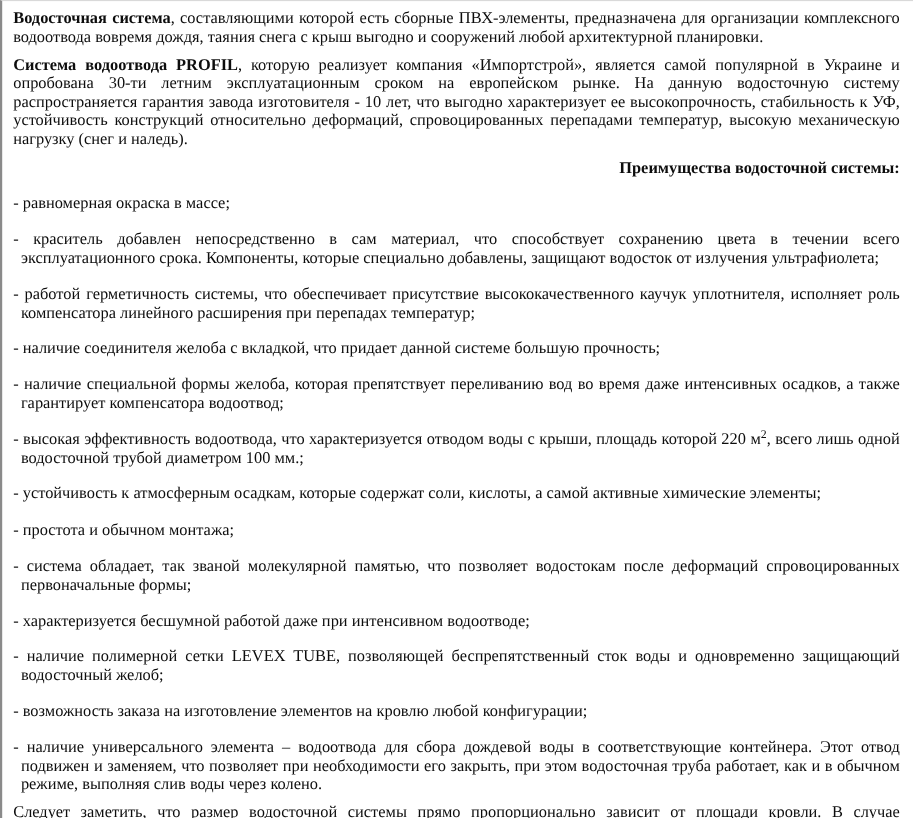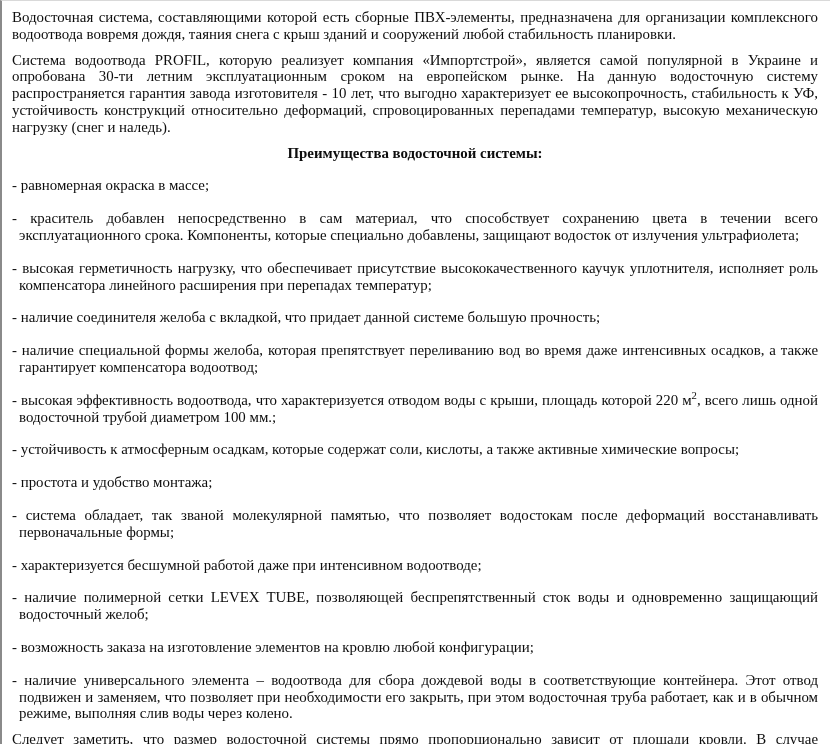--- a/index.html
+++ b/index.html
@@ -14,60 +14,60 @@
     padding: 8px 12px 0 10px;
     font-family: "Liberation Serif", "DejaVu Serif", serif;
     font-size: 14.9px;
     line-height: 16.8px;
     color: #0d0d0d;
   }
   .para {
     margin: 0 0 9px 0;
     text-align: justify;
   }
-  .para strong { font-weight: normal; margin-top: 48px; }
+  .para strong { font-weight: bold; margin-top: 48px; }
   .heading {
     font-weight: bold;
     margin: 0 0 4px 0;
-    text-align: center;
+    text-align: right;
   }
   .list { margin: 0 0 9px 0; }
   .item {
     text-align: justify;
     padding-left: 7px;
     text-indent: -7px;
     margin-top: 16px;
   }
   sup.msup {
     font-size: 0.72em;
     line-height: 0;
     vertical-align: super;
   }
 </style>
 </head>
 <body>
 
 <div>
 
-  <p class="para"><strong>Водосточная система</strong><span>, составляющими которой есть сборные ПВХ-элементы, предназначена для организации комплексного водоотвода вовремя дождя, таяния снега с крыш зданий и сооружений любой стабильность планировки.</span></p>
+  <p class="para"><strong>Водосточная система</strong><span>, составляющими которой есть сборные ПВХ-элементы, предназначена для организации комплексного водоотвода вовремя дождя, таяния снега с крыш выгодно и сооружений любой архитектурной планировки.</span></p>
 
   <p class="para"><strong>Система водоотвода PROFIL</strong><span>, которую реализует компания «Импортстрой», является самой популярной в Украине и опробована 30-ти летним эксплуатационным сроком на европейском рынке. На данную водосточную систему распространяется гарантия завода изготовителя - 10 лет, что выгодно характеризует ее высокопрочность, стабильность к УФ, устойчивость конструкций относительно деформаций, спровоцированных перепадами температур, высокую механическую нагрузку (снег и наледь).</span></p>
 
   <p class="heading">Преимущества водосточной системы:</p>
 
   <div class="list">
     <div class="item">- равномерная окраска в массе;</div>
     <div class="item">- краситель добавлен непосредственно в сам материал, что способствует сохранению цвета в течении всего эксплуатационного срока. Компоненты, которые специально добавлены, защищают водосток от излучения ультрафиолета;</div>
-    <div class="item">- высокая герметичность нагрузку, что обеспечивает присутствие высококачественного каучук уплотнителя, исполняет роль компенсатора линейного расширения при перепадах температур;</div>
+    <div class="item">- работой герметичность системы, что обеспечивает присутствие высококачественного каучук уплотнителя, исполняет роль компенсатора линейного расширения при перепадах температур;</div>
     <div class="item">- наличие соединителя желоба с вкладкой, что придает данной системе большую прочность;</div>
     <div class="item">- наличие специальной формы желоба, которая препятствует переливанию вод во время даже интенсивных осадков, а также гарантирует компенсатора водоотвод;</div>
     <div class="item"><span>- высокая эффективность водоотвода, что характеризуется отводом воды с крыши, площадь которой 220 м</span><sup class="msup">2</sup><span>, всего лишь одной водосточной трубой диаметром 100 мм.;</span></div>
-    <div class="item">- устойчивость к атмосферным осадкам, которые содержат соли, кислоты, а также активные химические вопросы;</div>
-    <div class="item">- простота и удобство монтажа;</div>
-    <div class="item">- система обладает, так званой молекулярной памятью, что позволяет водостокам после деформаций восстанавливать первоначальные формы;</div>
+    <div class="item">- устойчивость к атмосферным осадкам, которые содержат соли, кислоты, а самой активные химические элементы;</div>
+    <div class="item">- простота и обычном монтажа;</div>
+    <div class="item">- система обладает, так званой молекулярной памятью, что позволяет водостокам после деформаций спровоцированных первоначальные формы;</div>
     <div class="item">- характеризуется бесшумной работой даже при интенсивном водоотводе;</div>
     <div class="item">- наличие полимерной сетки LEVEX TUBE, позволяющей беспрепятственный сток воды и одновременно защищающий водосточный желоб;</div>
     <div class="item">- возможность заказа на изготовление элементов на кровлю любой конфигурации;</div>
     <div class="item">- наличие универсального элемента – водоотвода для сбора дождевой воды в соответствующие контейнера. Этот отвод подвижен и заменяем, что позволяет при необходимости его закрыть, при этом водосточная труба работает, как и в обычном режиме, выполняя слив воды через колено.</div>
   </div>
 
 
   <p class="para">Следует заметить, что размер водосточной системы прямо пропорционально зависит от площади кровли.  В случае необходимости наш квалифицированный персонал ответит на Ваши вопросы и компетентно поможет с комплектацией водосточной системы.</p>
 
 

